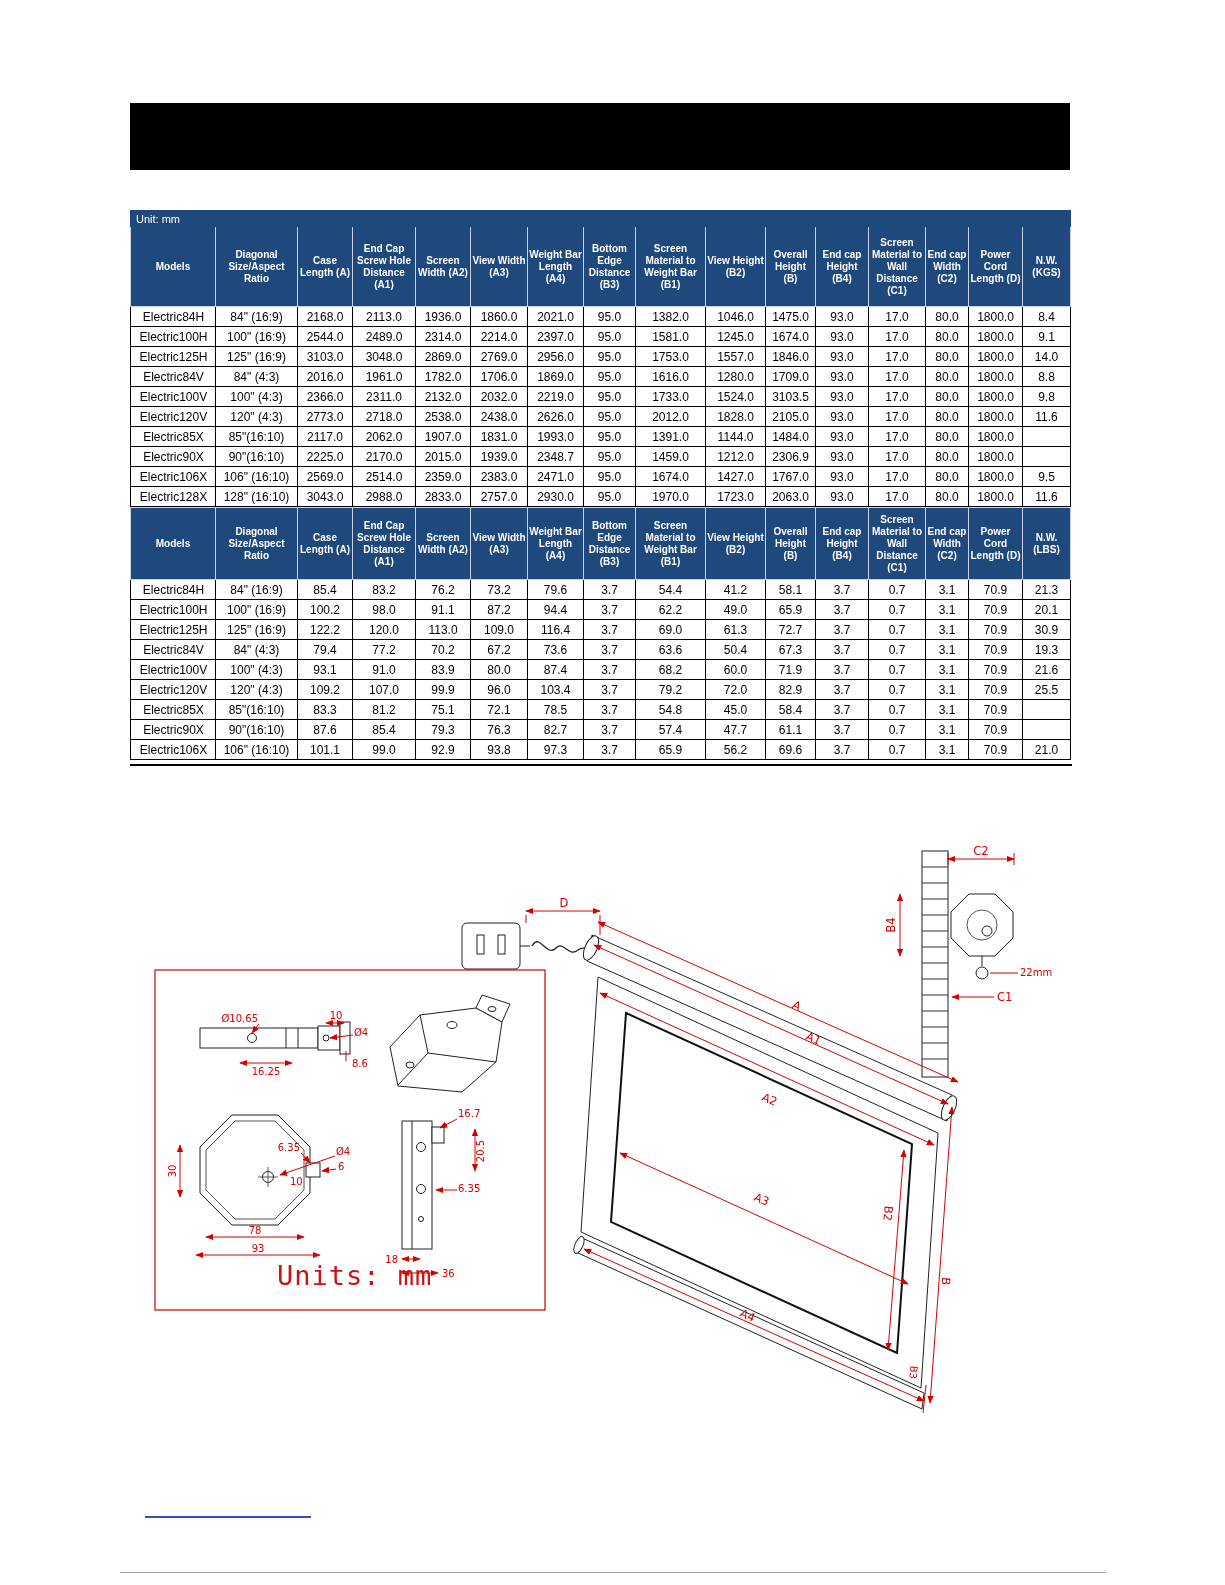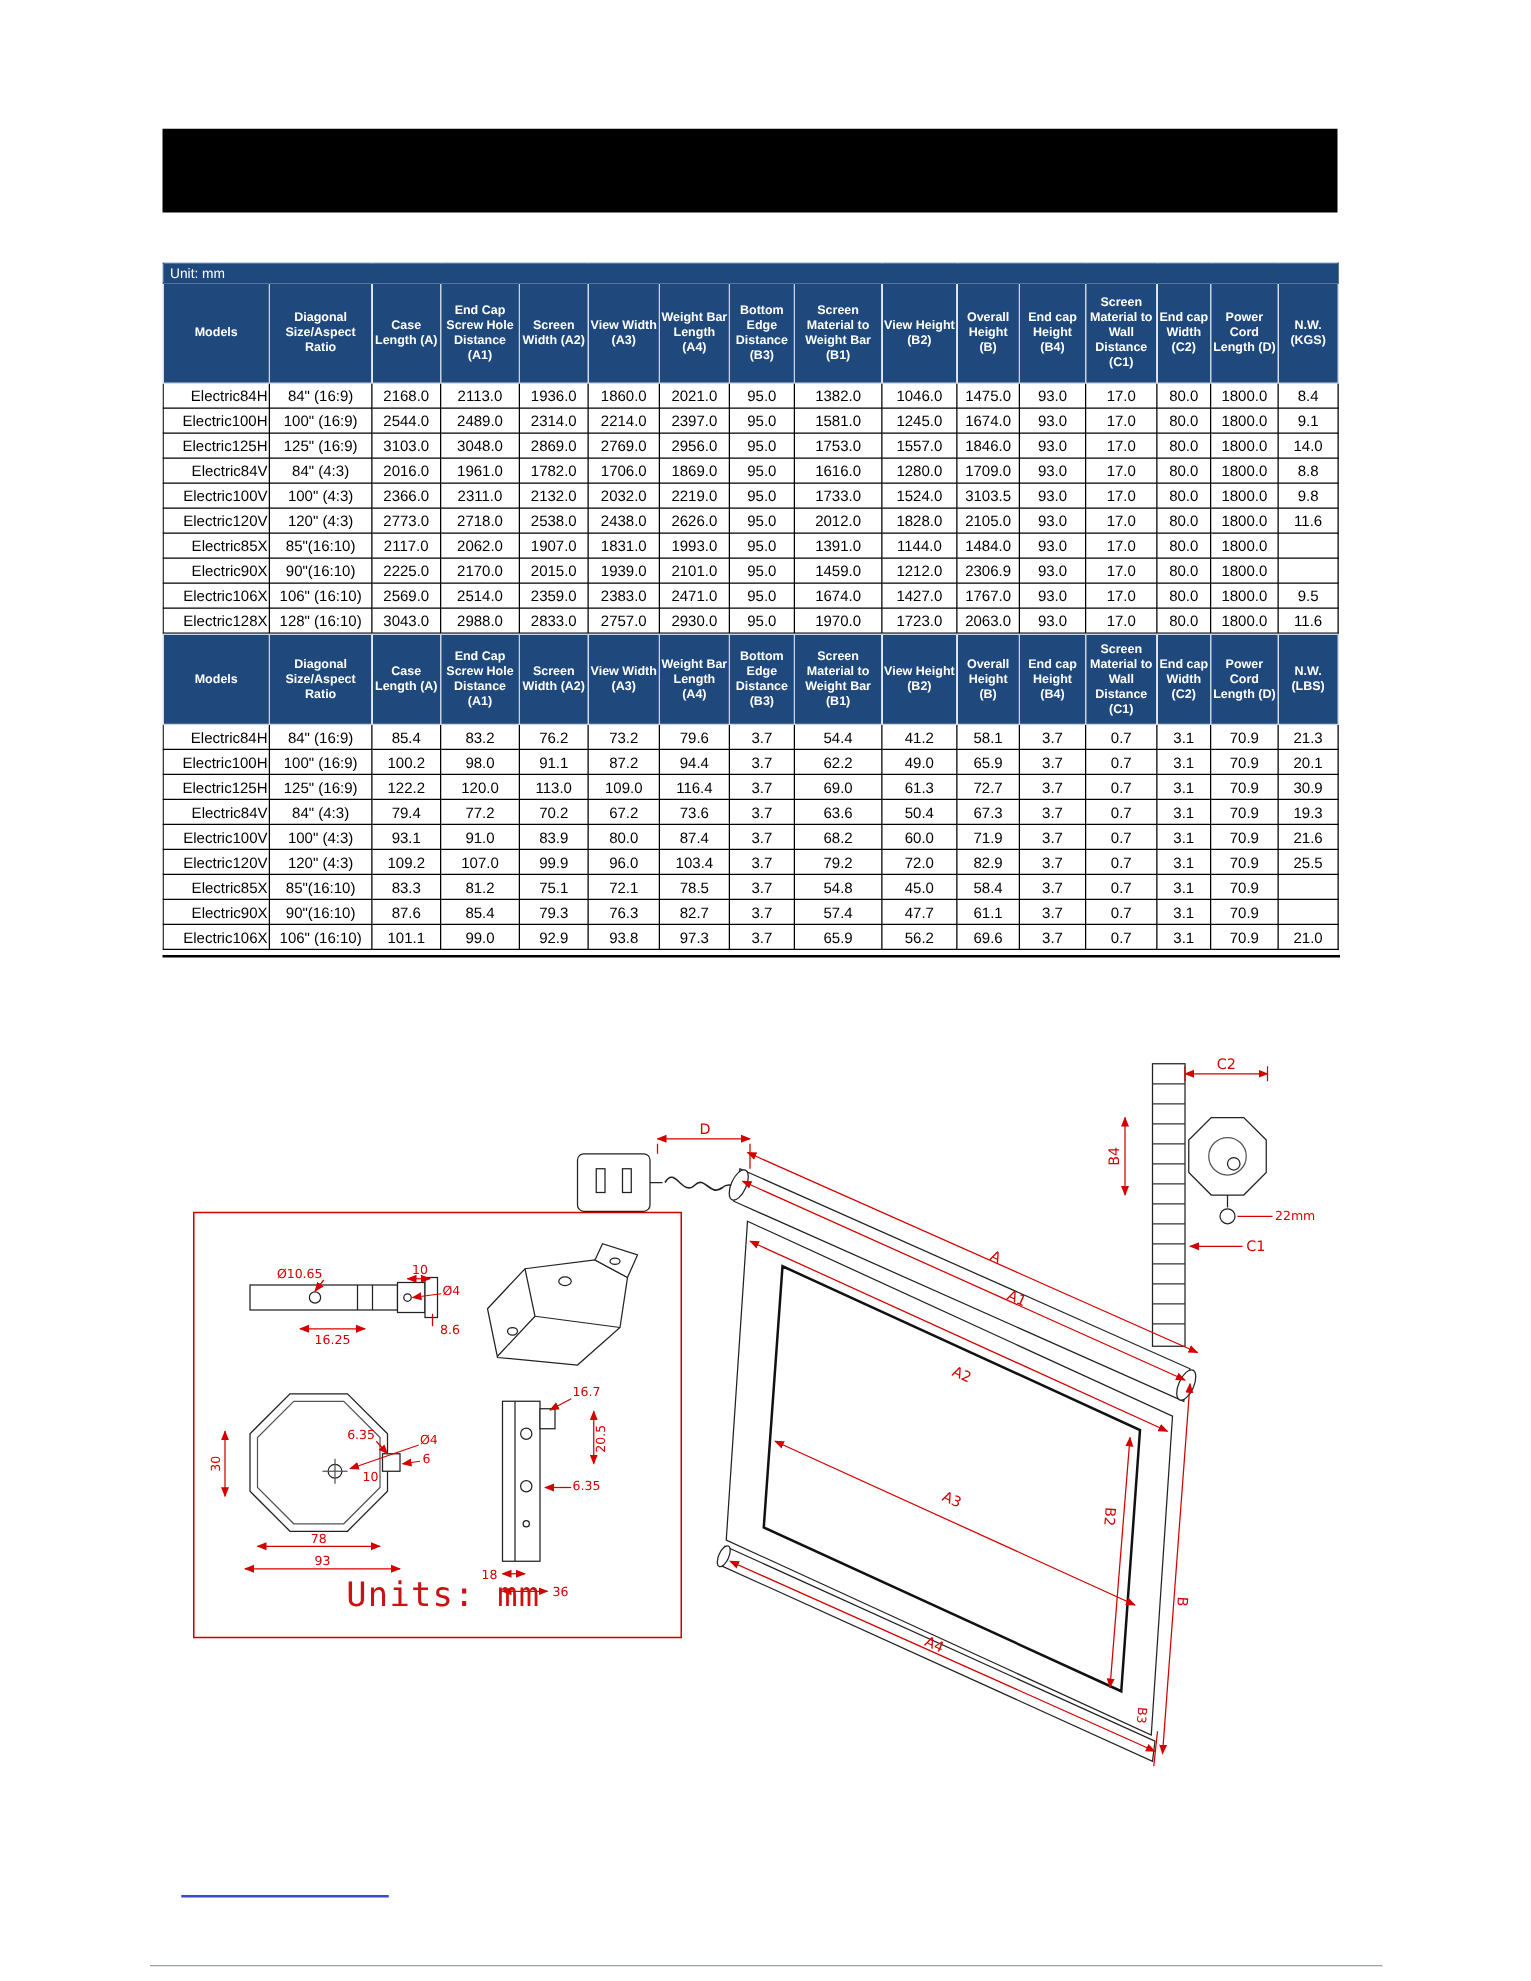--- a/index.html
+++ b/index.html
@@ -15,21 +15,21 @@
   table.spec td,table.spec th{overflow:hidden}
   .unit-row td{background:#1F497D;color:#fff;font-size:11px;font-weight:normal;height:16px;
                padding:0 0 0 5px;text-align:left;border:1px solid #1F497D}
   .head-row th{background:#1F497D;color:#fff;font-size:10px;font-weight:bold;text-align:center;
                vertical-align:middle;border:1px solid #c8d2e2;padding:1px;line-height:1.2}
   #table-mm .head-row th{height:80px}
   #table-inch .head-row th{height:72px}
   td.num-cell,td.model-cell{border:1px solid #000;font-size:12px;height:20px;padding:0 1px;
                color:#000;background:#fff;white-space:nowrap}
   td.num-cell{text-align:center}
-  td.model-cell{text-align:right;padding-left:2px}
+  td.model-cell{text-align:center;padding-left:2px}
 
   .drawing{position:absolute;left:140px;top:845px}
   .blk{fill:#fff;stroke:#222;stroke-width:1}
   .dim line{stroke:#d40000;stroke-width:1;fill:none}
   .dim text{fill:#d40000;font-size:10px;font-family:"DejaVu Sans",sans-serif}
   .dim text.big{font-size:11.5px}
   .units-note{fill:#cc1111;font-size:27px;font-family:"DejaVu Sans Mono",monospace;letter-spacing:1px}
 
   .footer-link{position:absolute;left:145px;top:1516px;width:166px;height:2px;
                background:#3b4bc8;display:block}
@@ -208,21 +208,21 @@
           <td class="num-cell">1800.0</td>
           <td class="num-cell"></td>
         </tr>
         <tr>
           <td class="model-cell">Electric90X</td>
           <td class="num-cell">90"(16:10)</td>
           <td class="num-cell">2225.0</td>
           <td class="num-cell">2170.0</td>
           <td class="num-cell">2015.0</td>
           <td class="num-cell">1939.0</td>
-          <td class="num-cell">2101.0</td>
+          <td class="num-cell">2348.7</td>
           <td class="num-cell">95.0</td>
           <td class="num-cell">1459.0</td>
           <td class="num-cell">1212.0</td>
           <td class="num-cell">2306.9</td>
           <td class="num-cell">93.0</td>
           <td class="num-cell">17.0</td>
           <td class="num-cell">80.0</td>
           <td class="num-cell">1800.0</td>
           <td class="num-cell"></td>
         </tr>

